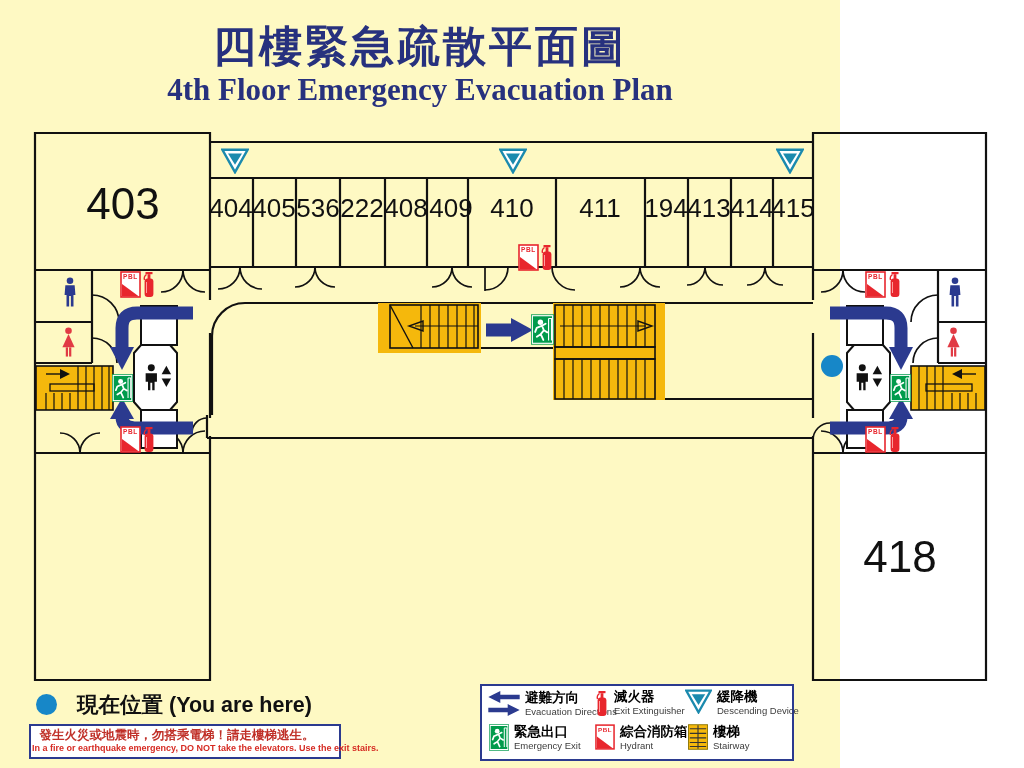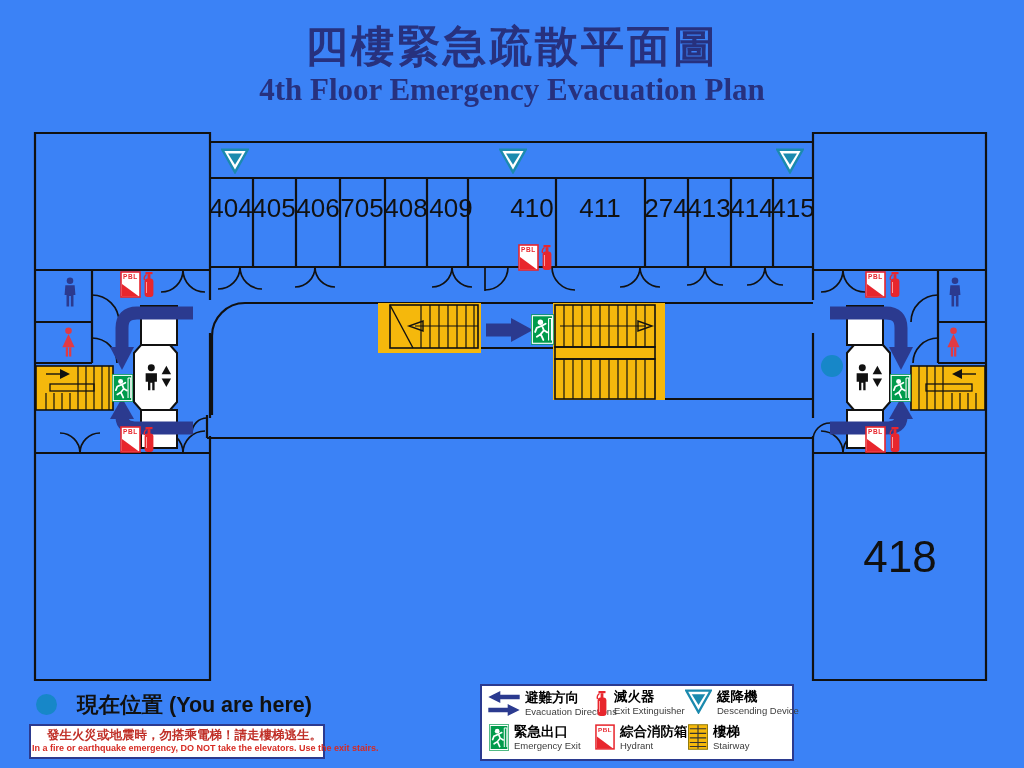--- a/index.html
+++ b/index.html
@@ -1,30 +1,30 @@
 <!DOCTYPE html>
 <html><head>
 <meta charset="utf-8">
 <style>
   html,body{margin:0;padding:0;background:#fff}
   body{width:1024px;height:768px;overflow:hidden}
-  .stage{position:relative;width:1024px;height:768px;font-family:"Liberation Sans",sans-serif;background:#3b82f6}
+  .stage{position:relative;width:840px;height:768px;font-family:"Liberation Sans",sans-serif;background:#fef9c3}
   .title-zh{position:absolute;left:0;right:0;top:18px;text-align:center;font-family:"Liberation Serif",serif;font-weight:bold;font-size:43px;color:#27317e;letter-spacing:3px}
   .title-en{position:absolute;left:0;right:0;top:72px;text-align:center;font-family:"Liberation Serif",serif;font-weight:bold;font-size:31px;color:#27317e}
   svg.plan{position:absolute;left:0;top:0}
   .rlabel{position:absolute;transform:translate(-50%,-50%);color:#111;font-size:26px;white-space:nowrap}
   .rlabel.big{font-size:44px}
   .legend{position:absolute;left:480px;top:684px;width:310px;height:73px;border:2px solid #2b3a8f;background:#fff}
   .leg-item{position:absolute;display:flex;align-items:flex-start;gap:5px}
   .leg-zh{font-family:"Liberation Serif",serif;font-weight:bold;font-size:13.5px;color:#000;line-height:16px;white-space:nowrap}
   .leg-en{font-size:9.5px;color:#3c3c3c;line-height:11px;white-space:nowrap}
   .here{position:absolute;left:36px;top:690px;display:flex;align-items:center;gap:20px}
   .here-dot{width:21px;height:21px;border-radius:50%;background:#1787c8}
   .here-label{font-size:21.5px;font-weight:bold;color:#111;white-space:nowrap}
-  .warn{position:absolute;left:29px;top:724px;width:290px;border:2px solid #2b3a8f;text-align:right;padding:2px 1px 3px 1px;background:#fff}
+  .warn{position:absolute;left:29px;top:724px;width:290px;border:2px solid #2b3a8f;text-align:center;padding:2px 17px 3px 1px;background:#fff}
   .warn-zh{font-family:"Liberation Serif",serif;font-size:12.5px;font-weight:bold;color:#c03028;line-height:15px;white-space:nowrap}
   .warn-en{font-size:9px;font-weight:bold;color:#d62b23;line-height:11px;white-space:nowrap}
 </style>
 </head>
 <body>
 
 <div class="stage">
 
   <svg width="0" height="0" style="position:absolute">
     <defs>
@@ -200,30 +200,31 @@
     <use href="#sym-exit" x="531" y="314" width="23" height="31"></use>
 
     <use href="#sym-man" x="62" y="277" width="16" height="31" style="color:#2b3a8f"></use>
     <use href="#sym-woman" x="60" y="327" width="17" height="31" style="color:#e13a44"></use>
     <use href="#sym-man" x="947" y="277" width="16" height="31" style="color:#2b3a8f"></use>
     <use href="#sym-woman" x="945" y="327" width="17" height="31" style="color:#e13a44"></use>
 
     <circle cx="832" cy="366" r="11" fill="#1787c8"></circle>
   </svg>
 
+  <div class="rlabel big" style="left:123px;top:204px">403</div>
   <div class="rlabel big" style="left:900px;top:557px">418</div>
   <div class="rlabel" style="left:231px;top:208px">404</div>
   <div class="rlabel" style="left:274px;top:208px">405</div>
-  <div class="rlabel" style="left:318px;top:208px">406</div>
-  <div class="rlabel" style="left:362px;top:208px">705</div>
+  <div class="rlabel" style="left:318px;top:208px">536</div>
+  <div class="rlabel" style="left:362px;top:208px">222</div>
   <div class="rlabel" style="left:406px;top:208px">408</div>
   <div class="rlabel" style="left:451px;top:208px">409</div>
-  <div class="rlabel" style="left:532px;top:208px">410</div>
+  <div class="rlabel" style="left:512px;top:208px">410</div>
   <div class="rlabel" style="left:600px;top:208px">411</div>
-  <div class="rlabel" style="left:666px;top:208px">274</div>
+  <div class="rlabel" style="left:666px;top:208px">194</div>
   <div class="rlabel" style="left:709px;top:208px">413</div>
   <div class="rlabel" style="left:752px;top:208px">414</div>
   <div class="rlabel" style="left:793px;top:208px">415</div>
 
   <div class="here">
     <span class="here-dot"></span>
     <span class="here-label">現在位置 (You are here)</span>
   </div>
 
   <div class="warn">

